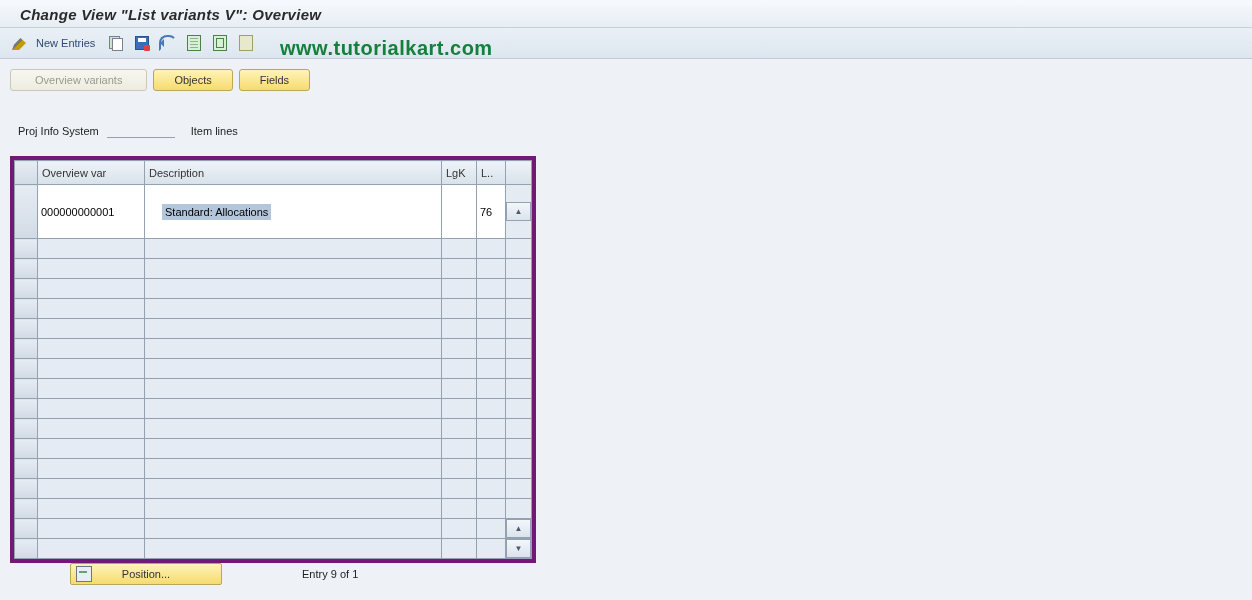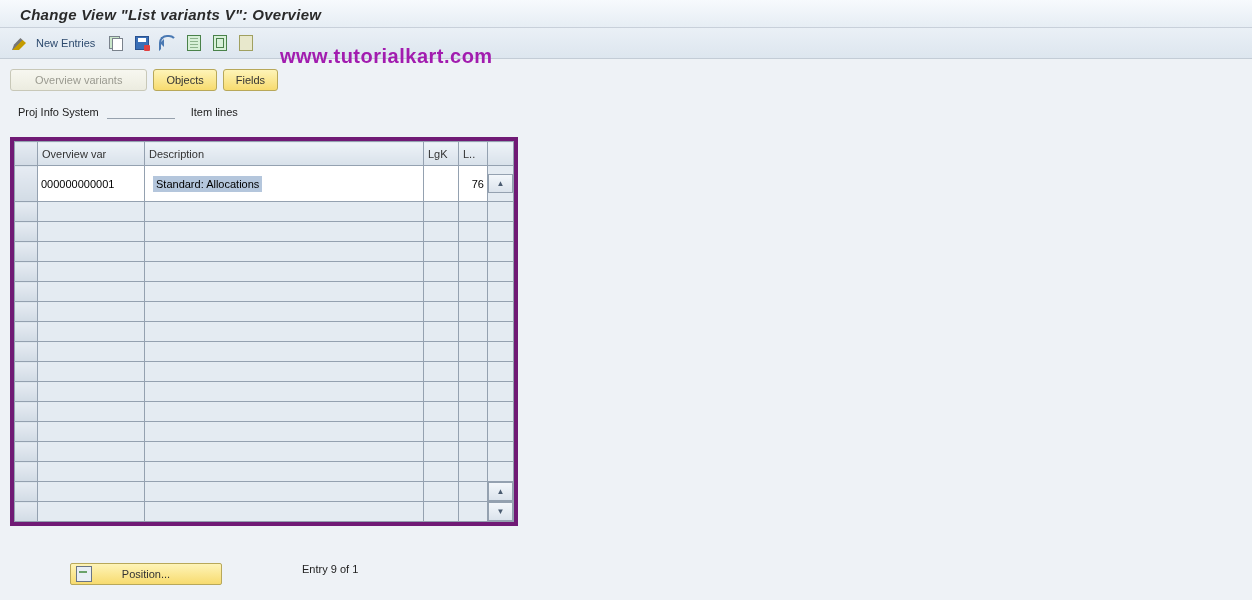--- a/index.html
+++ b/index.html
@@ -15,46 +15,46 @@
 .icon-copy::after{left:3px;top:2px;background:#fff}
 .icon-save{width:12px;height:12px;background:#3a6fb7;border:1px solid #2a5290;position:relative}
 .icon-save::after{content:"";position:absolute;top:1px;left:2px;width:8px;height:4px;background:#fff}
 .icon-save .dot{position:absolute;right:-2px;bottom:-2px;width:6px;height:6px;background:#e04040;border-radius:1px}
 .icon-undo{width:14px;height:12px;border:2px solid #4a79b3;border-right-color:transparent;border-bottom-color:transparent;border-radius:8px 8px 0 0;position:relative}
 .icon-undo::after{content:"";position:absolute;left:-5px;top:2px;border:4px solid transparent;border-right-color:#4a79b3}
 .icon-sheet{width:12px;height:14px;border:1px solid #4a824a;background:#d8f0d8;position:relative}
 .icon-sheet.sel::after{content:"";position:absolute;inset:2px;background:repeating-linear-gradient(#8eb38e,#8eb38e 1px,transparent 1px,transparent 3px)}
 .icon-sheet.all::before{content:"";position:absolute;left:2px;top:2px;right:2px;bottom:2px;border:1px solid #4a824a}
 .icon-sheet.dup{background:#e8e8cc;border-color:#a0a060}
-.watermark{position:absolute;left:280px;top:45px;font:bold 20px Arial;color:#a21caf;letter-spacing:.5px;pointer-events:none;z-index:5}
+.watermark{position:absolute;left:280px;top:37px;font:bold 20px Arial;color:#15803d;letter-spacing:.5px;pointer-events:none;z-index:5}
 .content{padding:10px 10px}
-.tabstrip{display:flex;gap:6px;margin-bottom:13px}
-.tab{height:20px;line-height:20px;padding:0 12px;background:linear-gradient(#fef4b8,#f7db6f);border:1px solid #b8a85a;border-radius:3px;color:#333;cursor:pointer}
+.tabstrip{display:flex;gap:6px;margin-bottom:32px}
+.tab{height:20px;line-height:20px;padding:0 20px;background:linear-gradient(#fef4b8,#f7db6f);border:1px solid #b8a85a;border-radius:3px;color:#333;cursor:pointer}
 .tab.disabled{background:linear-gradient(#f7f7f0,#ecece0);color:#9a9a90;border-color:#c8c8b8;padding:0 24px}
 .infoline{display:flex;gap:8px;margin:0 0 18px 8px;align-items:center}
 .infoline .label{color:#222}
 .infoline .underline{border-bottom:1px solid #96a1ad;width:68px;height:14px;margin-right:8px}
 .grid-wrap{display:inline-block;border:4px solid #701a75;background:#d2dbe5;position:relative}
 .grid{border-collapse:collapse}
 .grid th,.grid td{border:1px solid #94a1b0;padding:0;height:19px;background:#e4ebf2;font-weight:normal;text-align:left}
 .grid th{background:linear-gradient(#eef3f8,#d8e1ea);color:#333;padding:2px 4px}
 .grid .rowsel{width:14px;background:linear-gradient(#e6ecf3,#d2dbe5);border-right:1px solid #94a1b0}
 .col-ov{width:98px}
 .col-desc{width:262px}
 .col-lgk{width:26px}
 .col-l{width:20px;text-align:right}
 .grid td.data{background:#fff}
 .grid td.ov{padding:0 3px}
-.grid td.desc{padding:8px}
+.grid td.desc{padding:17px}
 .grid td.desc .sel{background:#b4c6dc;padding:2px 3px;display:inline}
-.grid td.l{padding:2px 3px;text-align:right}
+.grid td.l{padding:2px 3px;text-align:left}
 .scrollcol{width:17px;background:#e4ebf2}
 .scrollbtn{height:17px;border:1px solid #94a1b0;background:linear-gradient(#f3f7fb,#dbe3ec);display:flex;align-items:center;justify-content:center;color:#4a5b70;font-size:8px}
 .scrolltrack{background:#dfe7ef}
-.footer{position:absolute;left:70px;top:563px;display:flex;align-items:flex-start;gap:80px}
+.footer{position:absolute;left:70px;top:563px;display:flex;align-items:center;gap:80px}
 .pos-btn{width:150px;height:20px;line-height:20px;text-align:center;background:linear-gradient(#fef4b8,#f7db6f);border:1px solid #b8a85a;border-radius:2px;color:#333;cursor:pointer;position:relative}
 .pos-btn .ic{position:absolute;left:5px;top:2px;width:14px;height:14px;border:1px solid #6a7585;background:#e8eef5}
 .pos-btn .ic::after{content:"";position:absolute;left:2px;top:4px;width:8px;height:2px;background:#6aa26a}
 .entry{color:#222}
 </style>
 </head>
 <body>
 
 <div class="title-bar">
   <span class="wide">Change View "List variants                    V": Overview</span>

